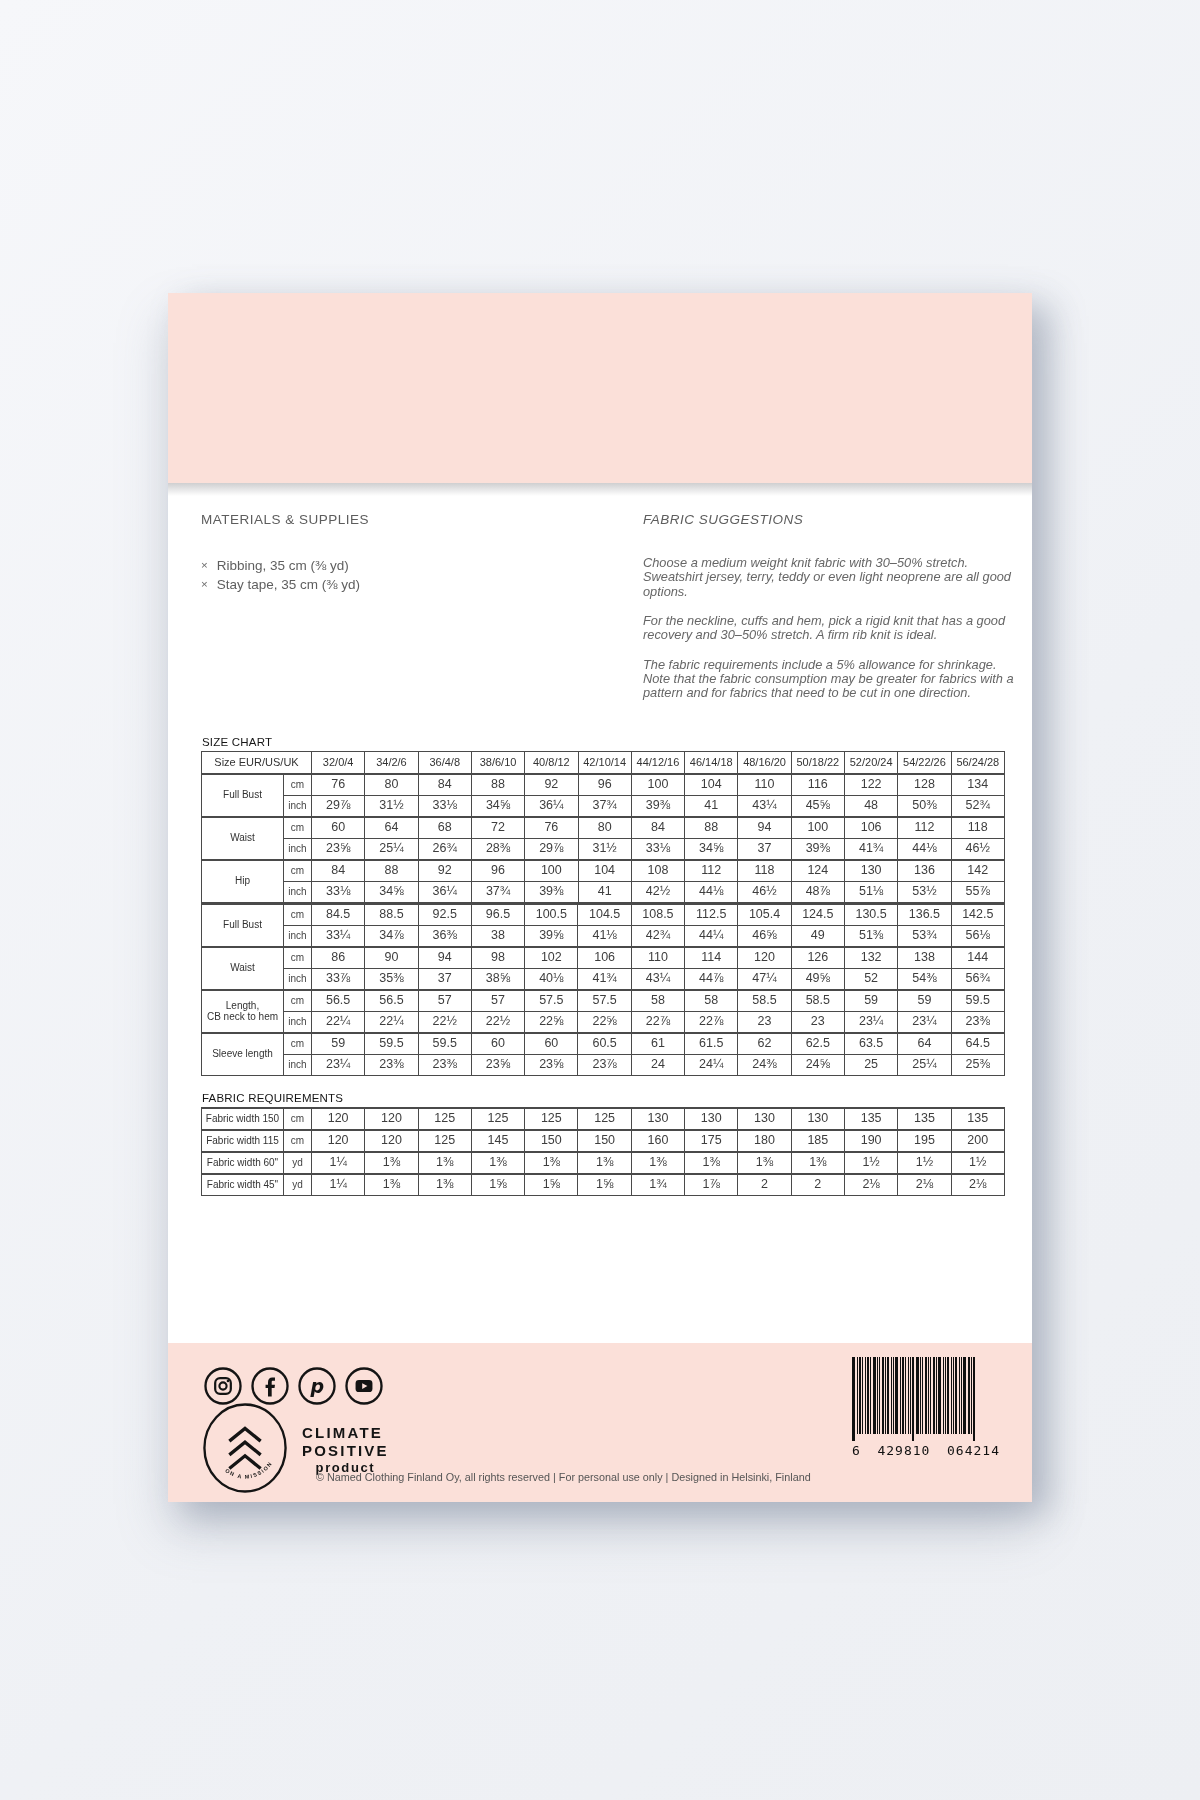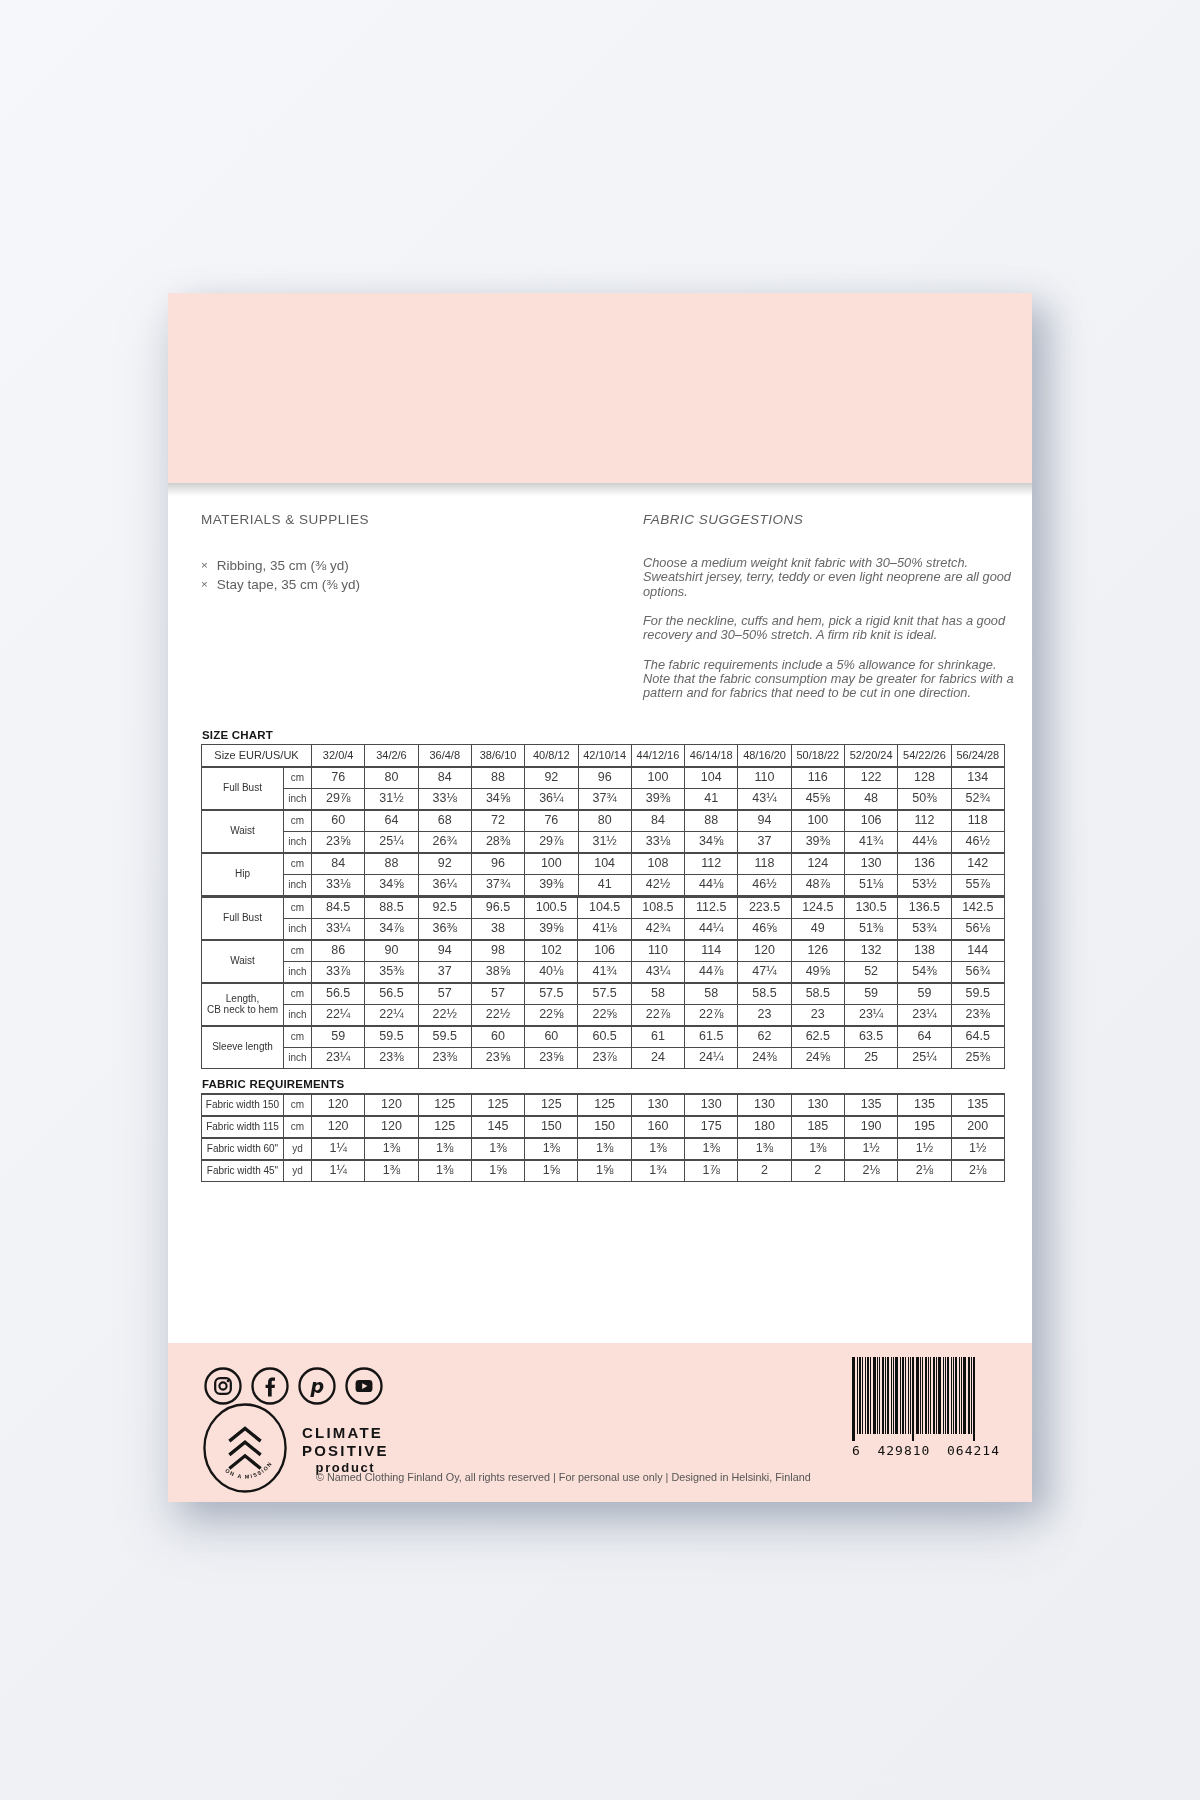--- a/index.html
+++ b/index.html
@@ -20,21 +20,21 @@
     background:linear-gradient(rgba(95,95,100,.30),rgba(95,95,100,0));}
   
   .col-left{position:absolute;left:33px;top:219px;width:360px;}
   .col-right{position:absolute;left:475px;top:219px;width:372px;font-style:italic;}
   .sec-title{font-size:13.5px;font-weight:400;color:#5d5d5d;letter-spacing:.5px;margin:0 0 29px 0;}
   ul.materials{list-style:none;margin:0;padding:0;font-size:13.5px;color:#5f5f5f;line-height:1.42;}
   ul.materials li .x{display:inline-block;margin-right:9px;font-size:11.5px;color:#6a6a6a;transform:translateY(-1px);}
   .para{font-size:12.8px;color:#666;line-height:1.12;margin:0 0 15px 0;}
   
   .tables{position:absolute;left:33px;top:427px;width:804px;}
-  .tbl-title{font-size:11.5px;font-weight:bold;color:#161616;letter-spacing:.2px;margin:9px 0 3px 1px;}
+  .tbl-title{font-size:11.5px;font-weight:normal;color:#161616;letter-spacing:.2px;margin:16px 0 3px 1px;}
   table{border-collapse:collapse;table-layout:fixed;width:804px;}
   td{border:1px solid #4a4a4a;text-align:center;vertical-align:middle;
      font-size:12.5px;color:#3e3e3e;height:20px;padding:0 1px;line-height:1.05;}
   tr.g-first td{border-top-width:2px;}
   col.c-lbl{width:82px;}
   col.c-unit{width:28px;}
   td.lbl{font-size:10px;color:#333;}
   td.unit{font-size:10px;color:#444;}
   tr.t-hdr td{font-size:11px;color:#333;height:21px;}
   tr.t-hdr td.lbl{font-size:11px;}
@@ -246,21 +246,21 @@
               <td class="lbl" rowspan="2">Full Bust</td>
               <td class="unit">cm</td>
               <td>84.5</td>
               <td>88.5</td>
               <td>92.5</td>
               <td>96.5</td>
               <td>100.5</td>
               <td>104.5</td>
               <td>108.5</td>
               <td>112.5</td>
-              <td>223.5</td>
+              <td>105.4</td>
               <td>124.5</td>
               <td>130.5</td>
               <td>136.5</td>
               <td>142.5</td>
             </tr>
             <tr class="">
               <td class="unit">inch</td>
               <td>33¼</td>
               <td>34⅞</td>
               <td>36⅜</td>

